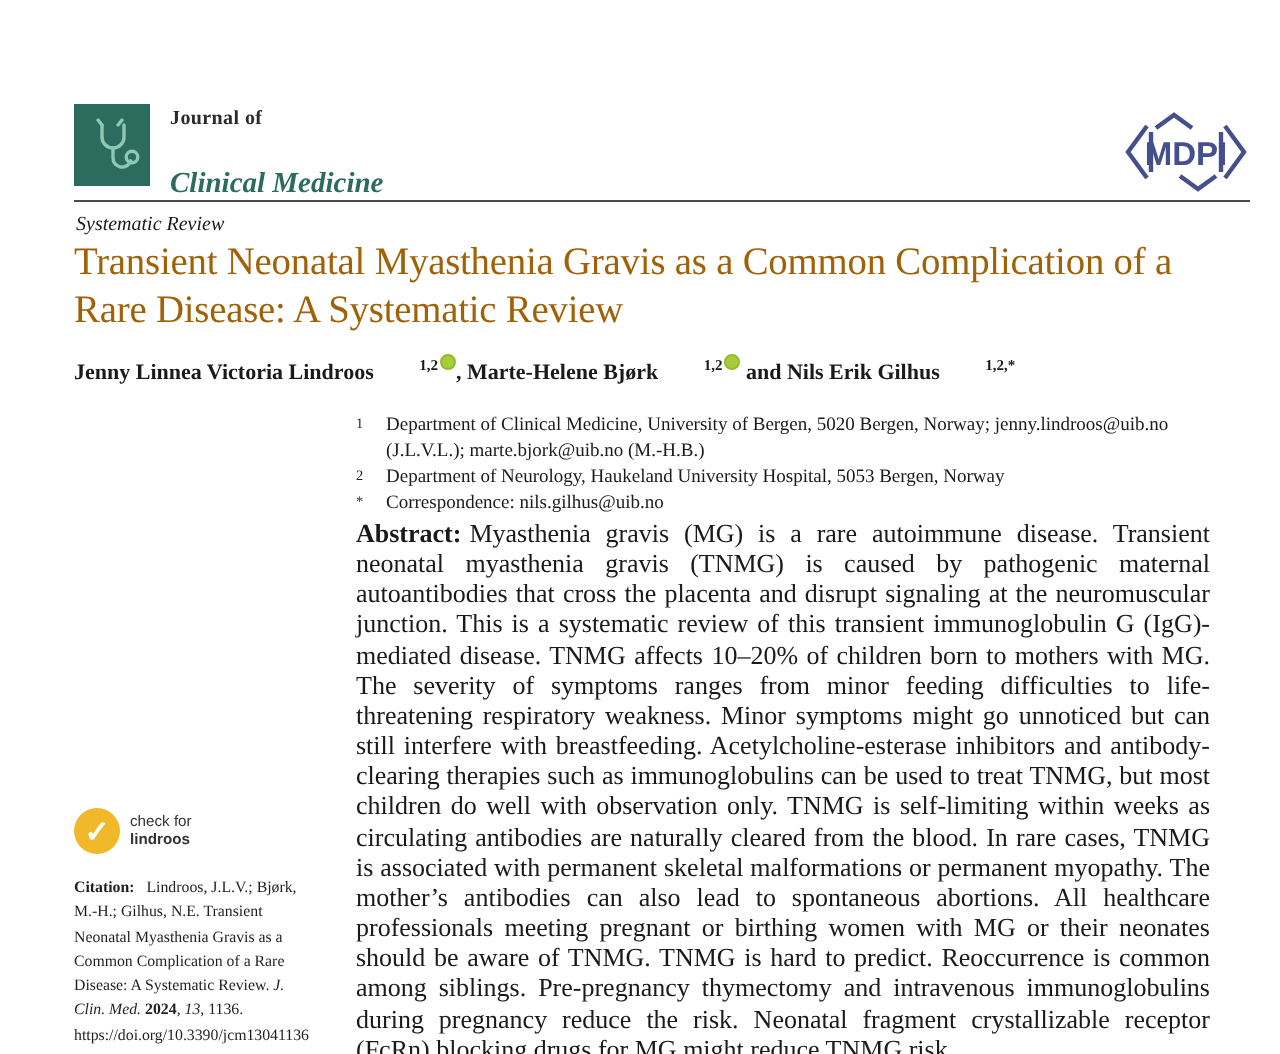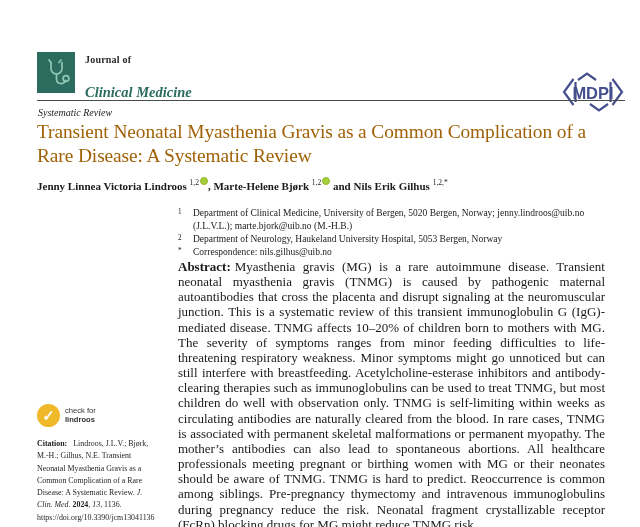--- a/index.html
+++ b/index.html
@@ -19,31 +19,31 @@
     overflow:hidden;
     font-family:"Liberation Serif","DejaVu Serif",serif;
     color:var(--ink);
   }
   
   .brand{position:absolute;left:37px;top:52px;display:flex;align-items:flex-start;}
   .logo-square{width:38px;height:41px;background:var(--teal);display:flex;align-items:center;justify-content:center;}
   .journal-name{margin-left:10px;padding-top:2px;}
   .j-prefix{font-size:10px;color:#2b2b2b;letter-spacing:.2px;font-weight:bold;}
   .j-title{font-size:14.5px;font-weight:bold;font-style:italic;color:var(--teal);margin-top:19px;}
-  .mdpi{position:absolute;right:15px;top:72px;width:64px;height:40px;}
+  .mdpi{position:absolute;right:15px;top:56px;width:64px;height:40px;}
   .rule{position:absolute;left:37px;right:15px;top:100px;border-top:1.4px solid #4a4a4a;}
   
   .article-type{position:absolute;left:38px;top:107px;font-style:italic;font-size:10px;}
   .title{
     position:absolute;left:37px;top:120px;width:578px;
     font-size:19.4px;line-height:23.5px;font-weight:normal;color:#a16207;
     letter-spacing:-0.1px;
   }
   .authors{position:absolute;left:37px;top:177px;width:578px;font-size:11px;font-weight:bold;}
-  .authors sup{font-size:7.5px;font-weight:normal;}
+  .authors sup{font-size:7.5px;font-weight:bold;margin-left:20px;}
   .orcid{
     display:inline-block;width:8px;height:8px;border-radius:50%;
     background:var(--orcid-green);vertical-align:super;margin-left:1px;
     border:0.5px solid #93b92e;
   }
   
   .margin-col{position:absolute;left:37px;top:404px;width:118px;}
   .badge{display:flex;align-items:center;cursor:pointer;}
   .badge-icon{
     width:23px;height:23px;border-radius:50%;background:var(--badge-yellow);

